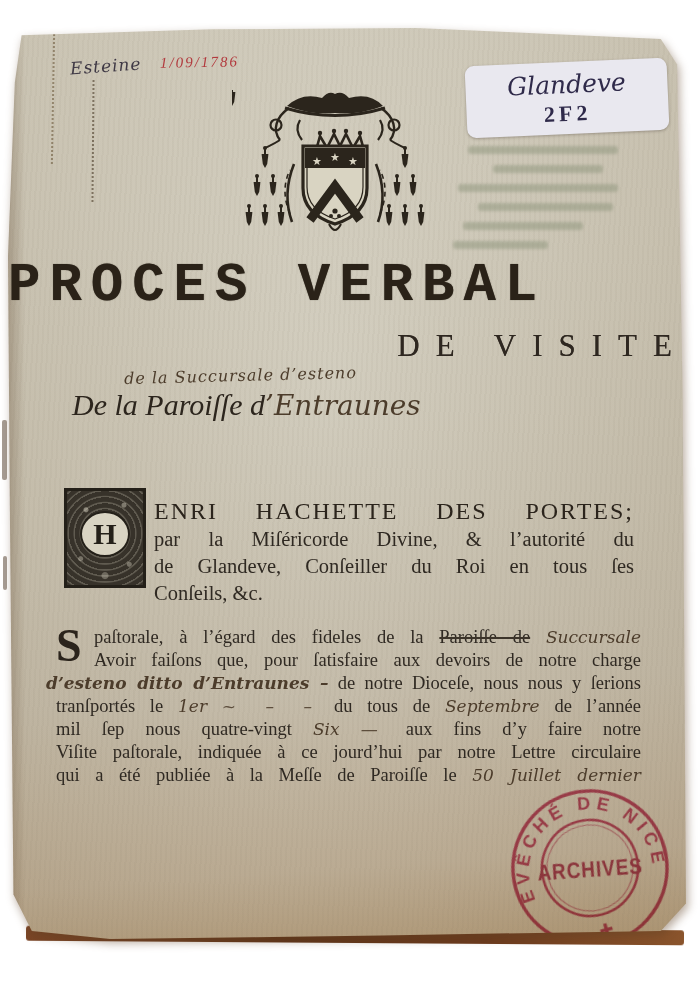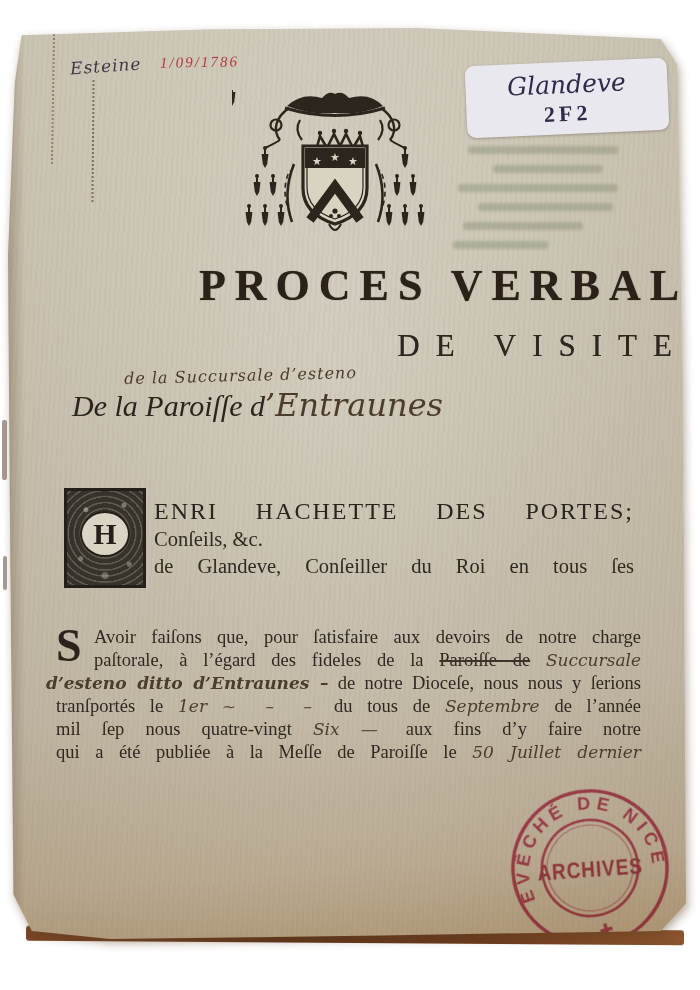--- a/index.html
+++ b/index.html
@@ -32,27 +32,27 @@
        border-radius:9px;transform:rotate(-2.5deg);box-shadow:0 1px 3px rgba(60,50,40,.35);
        display:flex;flex-direction:column;align-items:center;justify-content:center;gap:2px;}
   .label-l1{font-family:"DejaVu Serif",serif;font-style:italic;font-size:25px;color:#2f2a4a;}
   .label-l2{font-size:22px;letter-spacing:4px;color:#2f2a4a;font-weight:bold;}
 
   .bleed{left:430px;top:118px;width:196px;height:118px;filter:blur(1.4px);opacity:.5;}
   .bleed .bb{position:absolute;height:8px;border-radius:3px;background:#8e957c;}
 
   .arms{left:224px;top:62px;}
 
-  .title-main{left:0;right:0;top:228px;text-align:right;font-size:44px;font-weight:bold;
-       letter-spacing:9px;color:#2a2218;line-height:60px;text-shadow:0 0 1px rgba(42,34,24,.7);}
+  .title-main{left:0;right:0;top:228px;text-align:left;font-size:54px;font-weight:bold;
+       letter-spacing:9px;color:#2a2218;line-height:60px;text-shadow:0 0 1px rgba(42,34,24,.7);font-family:Liberation Mono, monospace;}
   .title-sub{left:0;right:0;top:298px;text-align:right;font-size:31px;letter-spacing:16px;
        color:#2e2720;line-height:40px;text-shadow:0 0 .6px rgba(46,39,32,.8);}
   .parish-hand{left:116px;top:338px;font-size:16px;transform:rotate(-1.5deg);letter-spacing:1px;}
   .parish-line{left:64px;top:356px;font-size:30px;font-style:italic;color:#2c251d;line-height:42px;}
-  .parish-line .hand{font-size:32px;}
+  .parish-line .hand{font-size:28px;}
 
   .intro{left:56px;top:456px;width:570px;}
   .hbox{position:absolute;left:0;top:4px;width:82px;height:100px;background:#37322a;
        border:3px solid #242019;box-sizing:border-box;
        background-image:
          radial-gradient(circle at 25% 20%, rgba(214,209,192,.5) 0 2px, rgba(0,0,0,0) 3px),
          radial-gradient(circle at 75% 15%, rgba(214,209,192,.45) 0 2px, rgba(0,0,0,0) 3px),
          radial-gradient(circle at 18% 72%, rgba(214,209,192,.4) 0 2px, rgba(0,0,0,0) 3px),
          radial-gradient(circle at 82% 78%, rgba(214,209,192,.4) 0 2px, rgba(0,0,0,0) 3px),
          radial-gradient(circle at 50% 90%, rgba(214,209,192,.35) 0 3px, rgba(0,0,0,0) 4px),
@@ -172,32 +172,34 @@
 
   <div class="parish-hand hand">de la Succursale d’esteno</div>
   <div class="parish-line"><span>De la Paroiſſe d</span><span class="hand">’Entraunes</span></div>
 
   <div class="intro">
     <div class="hbox">
       <div class="hoval">H</div>
     </div>
     <div class="intro-text">
       <div class="ih jline">ENRI HACHETTE DES PORTES;</div>
+      <div class="il jline">par la Miſéricorde Divine, &amp; l’autorité du</div>
+      <div class="il jline">de Glandeve, Conſeiller du Roi en tous ſes</div>
       <div class="il jline last">Conſeils, &amp;c.</div>
-      <div class="il jline">de Glandeve, Conſeiller du Roi en tous ſes</div>
     </div>
   </div>
 
   <div class="bodyp">
     <span class="dropcap-s">S</span>
+    <div class="bl ind jline"><span>paſtorale, à l’égard des fideles de la</span> <span class="strike">Paroiſſe de</span> <span class="hand">Succursale</span></div>
     <div class="bl ind jline">Avoir faiſons que, pour ſatisfaire aux devoirs de notre charge</div>
-    <div class="bl ind jline"><span>paſtorale, à l’égard des fideles de la</span> <span class="strike">Paroiſſe de</span> <span class="hand">Succursale</span></div>
     <div class="bl jline"><span class="hand" style="margin-left:-10px;font-weight:bold;">d’esteno ditto d’Entraunes –</span> <span>de notre Dioceſe, nous nous y ſerions</span></div>
     <div class="bl jline"><span>tranſportés le</span> <span class="hand">1er</span> <span class="hand dash">~ – –</span> <span>du tous de</span> <span class="hand">Septembre</span> <span>de l’année</span></div>
     <div class="bl jline"><span>mil ſep nous quatre-vingt</span> <span class="hand">Six</span> <span class="hand dash">—</span> <span>aux fins d’y faire notre</span></div>
+    <div class="bl jline">Viſite paſtorale, indiquée à ce jourd’hui par notre Lettre circulaire</div>
     <div class="bl jline"><span>qui a été publiée à la Meſſe de Paroiſſe le</span> <span class="hand">50 Juillet dernier</span></div>
   </div>
 
   <svg class="stamp" width="172" height="172" viewBox="-86 -86 172 172">
     <defs>
       <path id="ringpath" d="M -39.9,50.8 A 62,62 0 1 1 39.9,50.8" fill="none"></path>
     </defs>
     <circle cx="0" cy="0" r="77" fill="none" stroke="#cb4167" stroke-width="3.6"></circle>
     <circle cx="0" cy="0" r="48" fill="none" stroke="#cb4167" stroke-width="2.6"></circle>
     <circle cx="0" cy="0" r="43" fill="none" stroke="#cb4167" stroke-width="1.2" opacity=".6"></circle>

